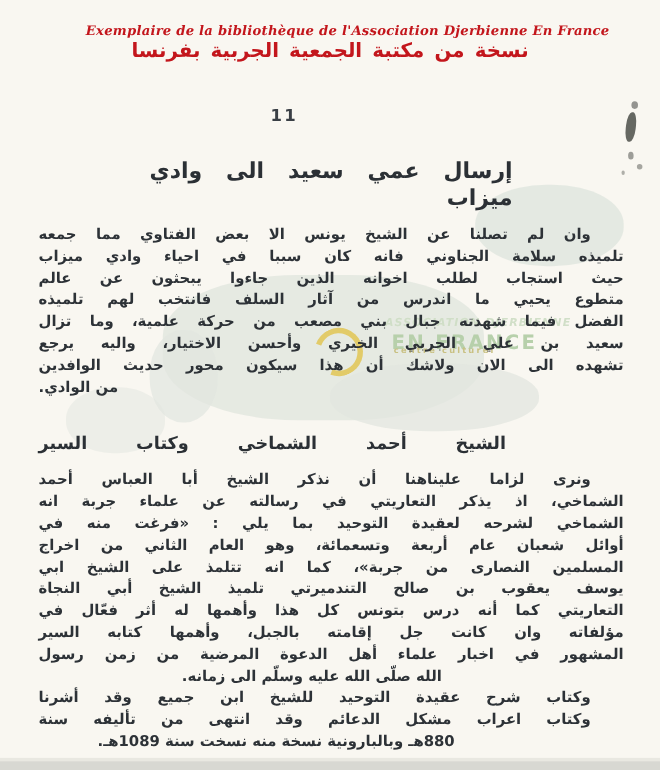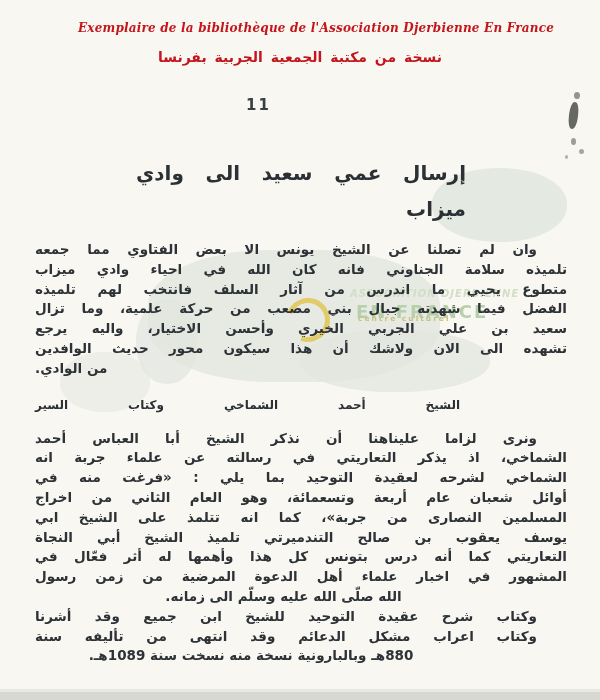--- a/index.html
+++ b/index.html
@@ -4,21 +4,21 @@
 <style>
   html,body{margin:0;padding:0;background:#ffffff;}
   .page{
     position:relative;width:600px;height:700px;overflow:hidden;
     background:#f9f7f1;
     font-family:"DejaVu Sans",sans-serif;
   }
   
   .stamp{position:absolute;top:21px;left:0;width:100%;text-align:center;color:#c3161c;z-index:3;}
   .stamp-fr{font-family:"DejaVu Serif",serif;font-style:italic;font-weight:bold;font-size:12px;letter-spacing:.2px;padding-left:32px;}
-  .stamp-ar{direction:rtl;font-weight:bold;font-size:14px;margin-top:14px;word-spacing:3px;}
+  .stamp-ar{direction:rtl;font-weight:bold;font-size:18px;margin-top:1px;word-spacing:3px;}
   
   .pageno{position:absolute;left:246px;top:96px;font-weight:bold;font-size:15px;letter-spacing:2px;color:#3a3f45;z-index:3;}
   
   .watermark{position:absolute;inset:0;z-index:1;pointer-events:none;border-radius:16px;}
   .blob{position:absolute;background:#e1e6df;border-radius:48%;}
   .b1{left:432px;top:168px;width:135px;height:74px;opacity:.85;}
   .b2{left:148px;top:250px;width:292px;height:132px;opacity:.8;border-radius:42%;}
   .b3{left:300px;top:330px;width:190px;height:62px;opacity:.75;}
   .b4{left:136px;top:300px;width:62px;height:84px;opacity:.7;}
   .b5{left:60px;top:352px;width:90px;height:60px;opacity:.5;}
@@ -36,22 +36,22 @@
   .s2{left:574px;top:92px;width:6px;height:7px;border-radius:50%;opacity:.55;}
   .s3{left:571px;top:138px;width:5px;height:7px;border-radius:50%;opacity:.5;}
   .s4{left:579px;top:149px;width:5px;height:5px;border-radius:50%;opacity:.45;}
   .s5{left:565px;top:155px;width:3px;height:4px;border-radius:50%;opacity:.4;}
   
   .content{
     position:absolute;left:35px;top:143px;width:532px;z-index:3;
     direction:rtl;color:#2d3237;
   }
   .h{margin:0;font-weight:bold;color:#2b3035;text-align:justify;text-align-last:justify;}
-  .sec1{width:330px;margin:12px auto 13px auto;font-size:20px;line-height:36px;}
-  .sec2{width:425px;margin:13px auto 11px 0;font-size:12px;line-height:26px;}
+  .sec1{width:330px;margin:0 auto 13px auto;font-size:20px;line-height:24px;}
+  .sec2{width:425px;margin:28px auto 11px 0;font-size:16px;line-height:26px;}
   .lines{font-size:13.5px;font-weight:bold;}
   .ln{min-height:19.8px;line-height:19.8px;text-align:justify;text-align-last:justify;}
   .ln.indent{padding-right:30px;}
   .ln.end-left{text-align-last:left;}
   .ln.c-sl{text-align-last:center;padding-right:35px;}         
   .ln.cont-right{text-align-last:right;padding-right:58px;}    
   .ln.shift-left{text-align-last:center;padding-right:100px;}  
   
   .edge-bottom{position:absolute;left:0;right:0;bottom:0;height:8px;background:#d8d8d2;z-index:4;}
   .edge-bottom-soft{position:absolute;left:0;right:0;bottom:8px;height:3px;background:#e9e8e1;z-index:4;}
@@ -84,37 +84,39 @@
     <div class="stamp-ar" dir="rtl">نسخة من مكتبة الجمعية الجربية بفرنسا</div>
   </div>
 
   <div class="pageno">11</div>
 
   <div class="content">
 
     <h1 class="h sec1">إرسال عمي سعيد الى وادي ميزاب</h1>
     <div class="lines">
       <div class="ln indent">وان لم تصلنا عن الشيخ يونس الا بعض الفتاوي مما جمعه</div>
-      <div class="ln">تلميذه سلامة الجناوني فانه كان الله في احياء وادي ميزاب</div>
+      <div class="ln">تلميذه سلامة الجناوني فانه كان سببا في احياء وادي ميزاب</div>
+      <div class="ln">حيث استجاب لطلب اخوانه الذين جاءوا يبحثون عن عالم</div>
       <div class="ln">متطوع يحيي ما اندرس من آثار السلف فانتخب لهم تلميذه</div>
       <div class="ln">الفضل فيما شهدته جبال بني مصعب من حركة علمية، وما تزال</div>
       <div class="ln">سعيد بن علي الجربي الخيري وأحسن الاختيار، واليه يرجع</div>
       <div class="ln">تشهده الى الان ولاشك أن هذا سيكون محور حديث الوافدين</div>
       <div class="ln end-left">من الوادي.</div>
     </div>
 
     <h2 class="h sec2">الشيخ أحمد الشماخي وكتاب السير</h2>
     <div class="lines">
       <div class="ln indent">ونرى لزاما عليناهنا أن نذكر الشيخ أبا العباس أحمد</div>
       <div class="ln">الشماخي، اذ يذكر التعاريتي في رسالته عن علماء جربة انه</div>
       <div class="ln">الشماخي لشرحه لعقيدة التوحيد بما يلي : «فرغت منه في</div>
       <div class="ln">أوائل شعبان عام أربعة وتسعمائة، وهو العام الثاني من اخراج</div>
       <div class="ln">المسلمين النصارى من جربة»، كما انه تتلمذ على الشيخ ابي</div>
       <div class="ln">يوسف يعقوب بن صالح التندميرتي تلميذ الشيخ أبي النجاة</div>
       <div class="ln">التعاريتي كما أنه درس بتونس كل هذا وأهمها له أثر فعّال في</div>
+      <div class="ln">مؤلفاته وان كانت جل إقامته بالجبل، وأهمها كتابه السير</div>
       <div class="ln">المشهور في اخبار علماء أهل الدعوة المرضية من زمن رسول</div>
       <div class="ln c-sl">الله صلّى الله عليه وسلّم الى زمانه.</div>
       <div class="ln indent">وكتاب شرح عقيدة التوحيد للشيخ ابن جميع وقد أشرنا</div>
       <div class="ln indent">وكتاب اعراب مشكل الدعائم وقد انتهى من تأليفه سنة</div>
       <div class="ln shift-left">880هـ وبالبارونية نسخة منه نسخت سنة 1089هـ.</div>
     </div>
 
   </div>
 
   <div class="edge-bottom-soft"></div>

